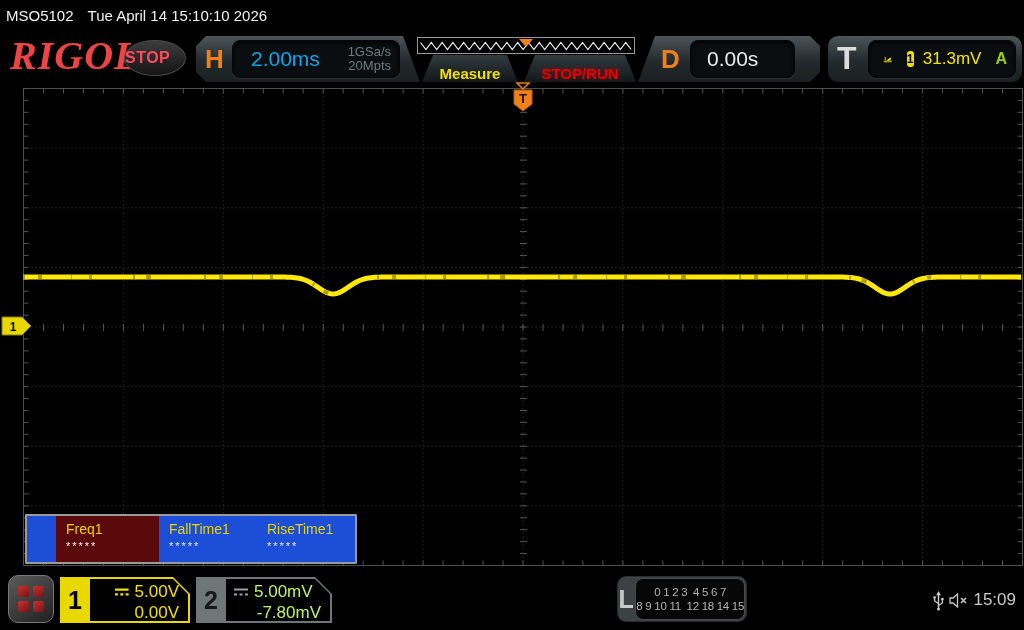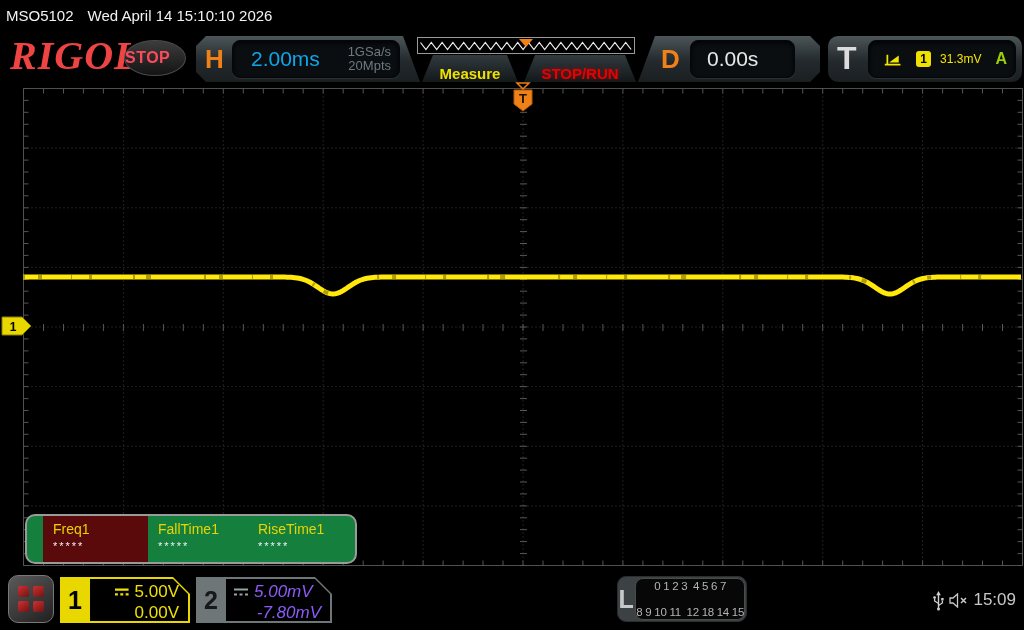--- a/index.html
+++ b/index.html
@@ -35,37 +35,37 @@
           display:flex; align-items:center; }
   .obox-h .ibox { left:36px; right:20px; }
   .obox-d .ibox { left:52px; right:25px; }
   .obox-t .ibox { left:40px; right:6px; }
   .tb-main { color:#0ea5e9; font-size:21px; margin-left:18px; }
   .tb-sub { margin-left:auto; margin-right:8px; text-align:right; color:#6e7a80; font-size:13px; line-height:14px; }
   .delay-val { color:#e8e8e8; font-size:21px; margin-left:16px; }
 
   .src-badge { width:17px; height:16px; background:#f0e000; border-radius:3px; color:#000;
                font-size:12px; font-weight:bold; display:flex; align-items:center; justify-content:center; margin-left:14px; }
-  .trig-level { color:#f5e400; font-size:12px; margin-left:9px; }
+  .trig-level { color:#f5e400; font-size:17px; margin-left:9px; }
   .trig-sweep { color:#9ad000; font-size:16px; font-weight:bold; margin-left:14px; margin-right:8px; }
 
   .thumb { position:absolute; left:417px; top:7px; width:218px; height:17px; background:#000;
            border:1px solid #9a9a9a; }
   .hbtn { position:absolute; top:25px; height:27px; background:linear-gradient(180deg,#313a3e,#13181a);
           clip-path:polygon(11px 0,calc(100% - 11px) 0,100% 100%,0 100%);
           display:flex; align-items:flex-end; justify-content:center; font-size:15px; font-weight:bold; }
   .measure-btn { left:422px; width:96px; color:#f0e000; }
   .stoprun-btn { left:524px; width:112px; color:#e80000; text-shadow:0 0 4px rgba(200,0,0,.6); }
 
   
   #grat { position:absolute; left:0; top:0; }
 
   
-  .meas-panel { position:absolute; left:25px; top:514px; width:332px; height:50px; background:#15803d;
-                border:2px solid #9a9a9a; border-radius:10px; display:flex; padding-left:16px; overflow:hidden; }
+  .meas-panel { position:absolute; left:25px; top:514px; width:332px; height:50px; background:#1d4ed8;
+                border:2px solid #9a9a9a; border-radius:1px; display:flex; padding-left:29px; overflow:hidden; }
   .meas-cell { width:100px; height:100%; padding:5px 0 0 10px; }
   .meas-cell.sel { background:#5a0a0a; width:105px; }
   .m-label { color:#e8d400; font-size:14px; }
   .m-val { color:#f0f0f0; font-size:11px; letter-spacing:2px; margin-top:3px; }
 
   
   .bottombar { position:absolute; left:0; top:570px; width:1024px; height:60px; background:#000; }
   .grid-btn { position:absolute; left:8px; top:5px; width:46px; height:48px; border-radius:10px;
               background:linear-gradient(145deg,#5a5a5a,#202020); border:1px solid #787878;
               display:grid; grid-template-columns:11px 11px; grid-template-rows:11px 11px; gap:4px;
@@ -79,28 +79,28 @@
              padding:2px 9px 0 7px; display:flex; flex-direction:column; }
   .chbadge .num { position:absolute; left:0; top:0; width:30px; height:100%; display:flex;
              align-items:center; justify-content:center; font-size:25px; font-weight:bold; }
   .ch-row { display:flex; align-items:center; gap:5px; font-size:17px; line-height:21px; }
   .ch-row.off { justify-content:flex-end; }
   .ch1 { left:60px; width:130px; background:#e8d800; }
   .ch1 .num { color:#000; }
   .ch1 .vals { color:#f0e000;padding-left:24px; }
   .ch2 { left:196px; width:136px; background:#6e7678; }
   .ch2 .num { color:#16181a; }
-  .ch2 .vals { color:#8b5cf6;font-style:italic; }
+  .ch2 .vals { color:#bef264; }
 
   .logic { position:absolute; left:617px; top:6px; width:130px; height:46px; border-radius:9px;
            background:#3c4244; display:flex; overflow:hidden; border:1px solid #2a2e30; }
   .l-tab { width:33px; display:flex; align-items:center; justify-content:center;
            color:#c8c8c8; font-size:25px; font-weight:bold; }
   .l-panel { flex:1; background:#070707; border:1px solid #4a4a4a; border-radius:8px; margin:1px;
-           display:flex; flex-direction:column; align-items:center; justify-content:space-between;
+           display:flex; flex-direction:column; align-items:center; justify-content:center;
            color:#b4b4b4; font-size:11.5px; line-height:14px; letter-spacing:-0.3px; white-space:pre; }
 
   .status { position:absolute; right:8px; top:0; height:60px; display:flex; align-items:center; gap:4px; }
   .status .time { color:#c8c8c8; font-size:17px; }
 </style>
 </head>
 <body>
 
 <svg id="grat" width="1024" height="630">
   <g id="grid-holder">
@@ -117,21 +117,21 @@
     <text x="523" y="103" text-anchor="middle" font-size="13" font-weight="bold" fill="#201000" font-family="Liberation Sans, sans-serif">T</text>
   </g>
   <g>
     <polygon points="2,317 22,317 31,326 22,335 2,335" fill="#e8d800" stroke="#8a7e00" stroke-width="1"></polygon>
     <text x="13" y="331" text-anchor="middle" font-size="12" font-weight="bold" fill="#000" font-family="Liberation Sans, sans-serif">1</text>
   </g>
 </svg>
 
 <div class="topbar">
   <span>MSO5102</span>
-  <span>Wed April 14 15:10:10 2026</span>
+  <span>Tue April 14 15:10:10 2026</span>
 </div>
 
 <div class="header">
   <div class="brand">RIGOL</div>
   <div class="stop-ellipse">
     <span>STOP</span>
   </div>
 
   <div class="obox obox-h">
     <span class="olabel">H</span>

